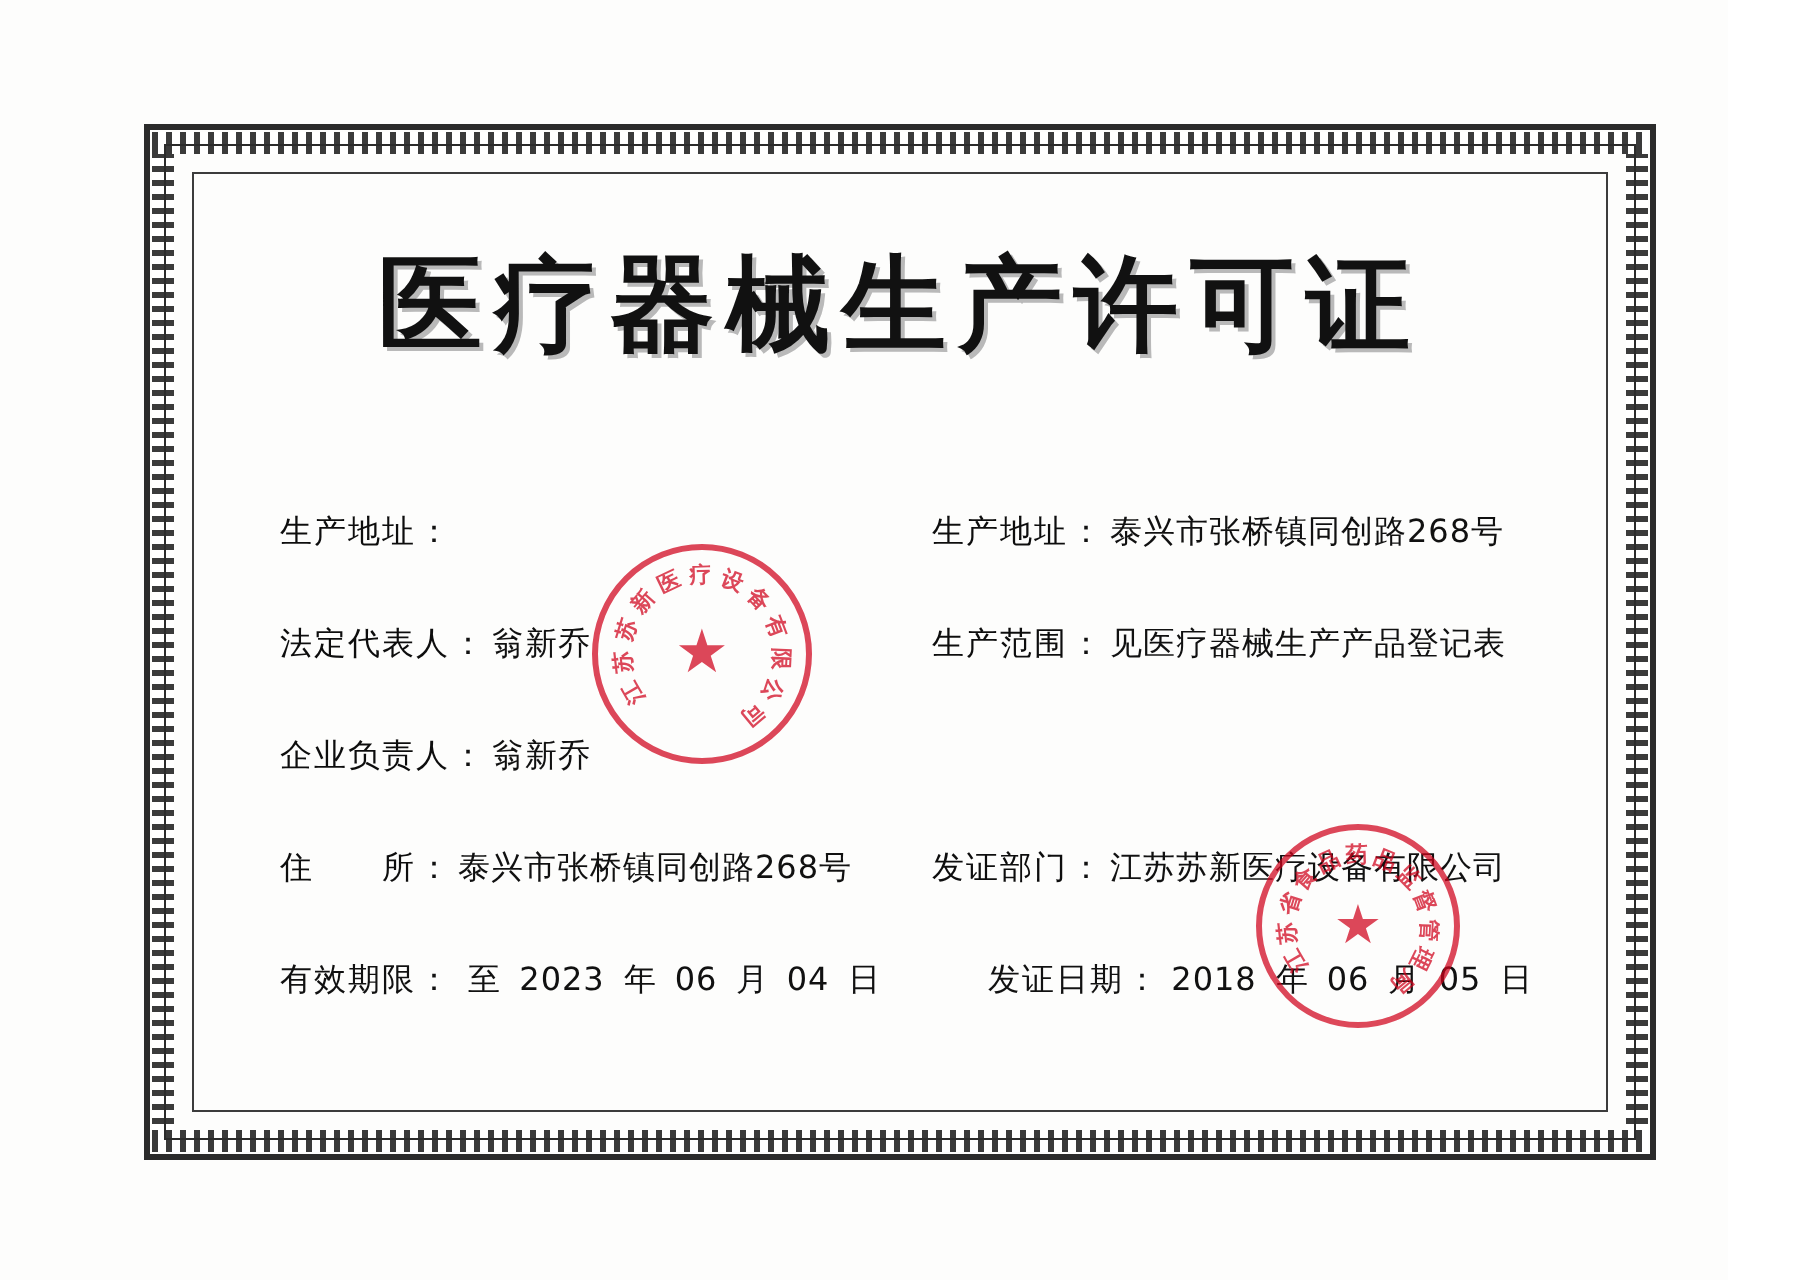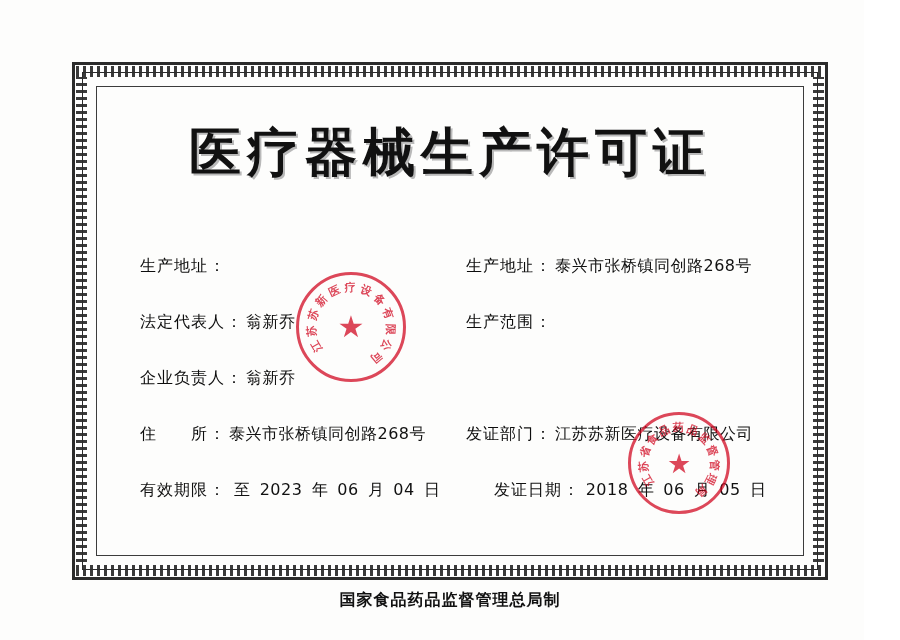--- a/index.html
+++ b/index.html
@@ -248,20 +248,21 @@
 
   <div class="col col-right">
     <div class="field">
       <span class="label">生产地址</span>
       <span class="colon">：</span>
       <span class="value">泰兴市张桥镇同创路268号</span>
     </div>
     <div class="field">
       <span class="label">生产范围</span>
       <span class="colon">：</span>
+      <span class="value">见医疗器械生产产品登记表</span>
     </div>
     <div class="field">
       <span class="label"></span>
       <span class="colon"></span>
       <span class="value"></span>
     </div>
     <div class="field">
       <span class="label">发证部门</span>
       <span class="colon">：</span>
       <span class="value">江苏苏新医疗设备有限公司</span>
@@ -284,21 +285,20 @@
     <span class="label">发证日期</span>
     <span class="colon">：</span>
     <span class="num y">2018</span>
     <span class="unit">年</span>
     <span class="num m">06</span>
     <span class="unit">月</span>
     <span class="num d">05</span>
     <span class="unit">日</span>
   </div>
 
-  <div class="footer">国家食品药品监督管理总局制</div>
 
   <div class="seal" id="seal-company">
     <div class="ring-text">
         <span style="transform: rotate(-210deg) translate(42px) rotate(90deg) translate(-5px, -5px);">江</span>
         <span style="transform: rotate(-186.364deg) translate(42px) rotate(90deg) translate(-5px, -5px);">苏</span>
         <span style="transform: rotate(-162.727deg) translate(42px) rotate(90deg) translate(-5px, -5px);">苏</span>
         <span style="transform: rotate(-139.091deg) translate(42px) rotate(90deg) translate(-5px, -5px);">新</span>
         <span style="transform: rotate(-115.455deg) translate(42px) rotate(90deg) translate(-5px, -5px);">医</span>
         <span style="transform: rotate(-91.8182deg) translate(42px) rotate(90deg) translate(-5px, -5px);">疗</span>
         <span style="transform: rotate(-68.1818deg) translate(42px) rotate(90deg) translate(-5px, -5px);">设</span>

